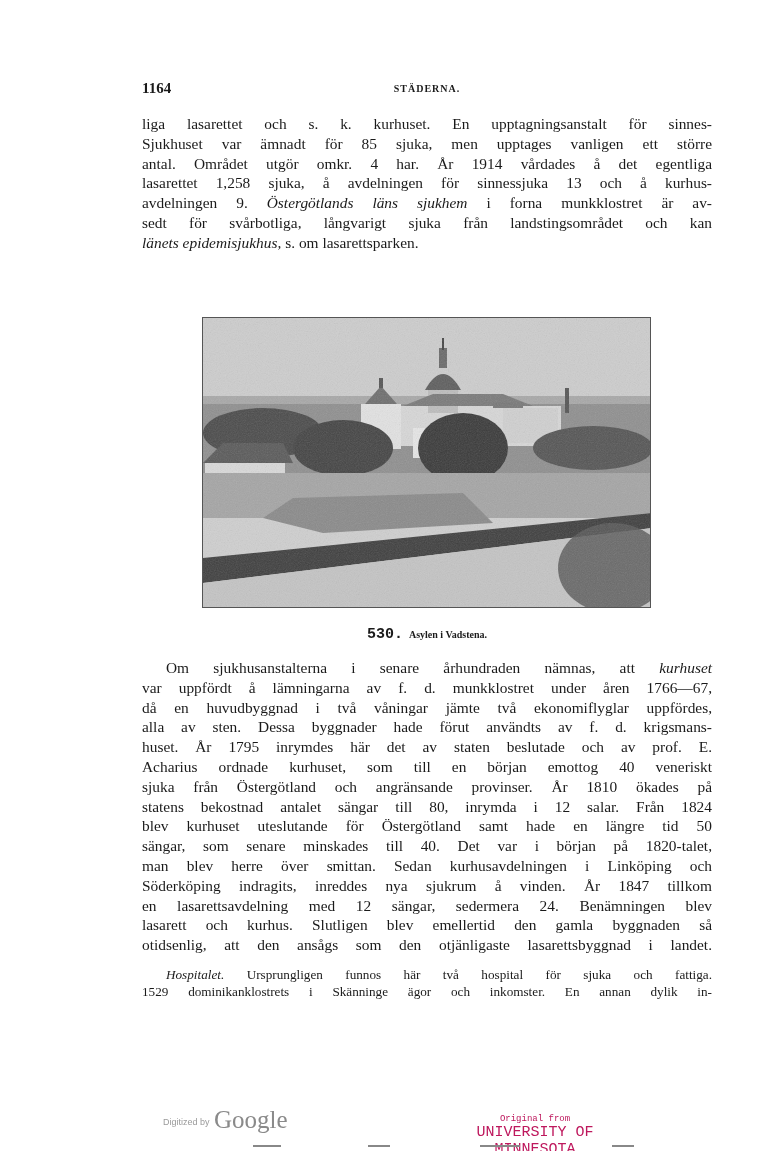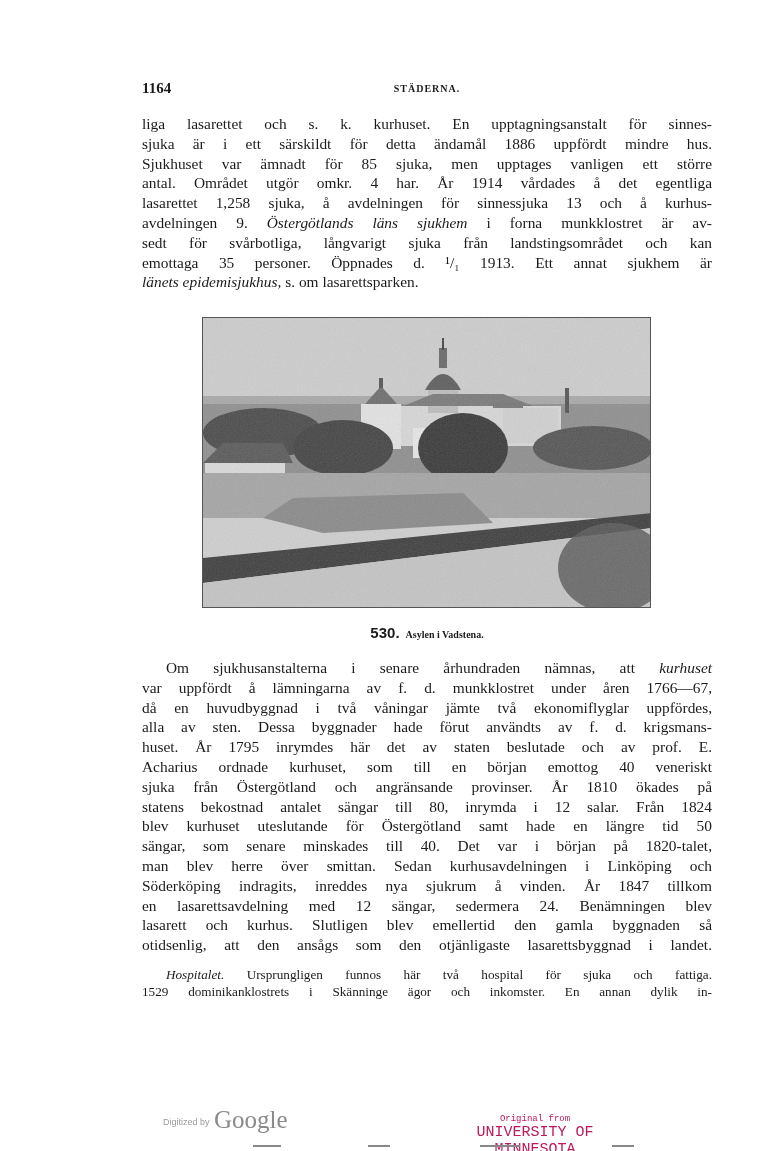--- a/index.html
+++ b/index.html
@@ -7,48 +7,46 @@
   .header { position: absolute; left: 142px; top: 80px; width: 570px; height: 20px; }
   .page-num { position: absolute; left: 0; top: 0; font-size: 15px; font-weight: bold; }
   .running-title { position: absolute; left: 0; right: 0; top: 3px; text-align: center; font-size: 10px; font-weight: bold; letter-spacing: 1px; }
   .para { position: absolute; left: 142px; width: 570px; font-size: 15.4px; line-height: 19.8px; text-align: justify; }
   .para .ln { display: block; text-align: justify; text-align-last: justify; white-space: nowrap; }
   .para .ln.last { text-align-last: left; }
   .small { font-size: 13.2px; line-height: 17px; }
   .ln.first-indent { padding-left: 24px; }
   .figure { position: absolute; left: 202px; top: 317px; width: 449px; height: 291px; border: 1px solid #555; box-sizing: border-box; overflow: hidden; background: #cfcfcf; }
   .caption { position: absolute; left: 142px; width: 570px; top: 624px; text-align: center; }
-  .caption .fig-num { font-family: Liberation Sans, sans-serif; font-weight: bold; font-size: 15px; }
+  .caption .fig-num { font-family: Liberation Mono, monospace; font-weight: bold; font-size: 15px; }
   .caption .fig-title { font-size: 10px; font-weight: bold; margin-left: 6px; }
   .footer { position: absolute; top: 1110px; left: 0; width: 760px; height: 41px; }
   .digitized { position: absolute; left: 163px; top: 7px; font-family: "Liberation Sans", "DejaVu Sans", sans-serif; font-size: 9px; color: #9a9a9a; }
   .google { position: absolute; left: 214px; top: -4px; font-family: "Liberation Serif", "DejaVu Serif", serif; font-size: 25px; color: #8a8a8a; }
   .orig { position: absolute; left: 465px; top: 4px; width: 140px; text-align: center; font-family: Liberation Mono, monospace; color: #be185d; }
   .orig .l1 { font-size: 9px; display: block; }
   .orig .l2 { font-size: 15px; display: block; }
   .bar { position: absolute; top: 35px; height: 2px; background: #888; }
   i, em { font-style: italic; }
 </style>
 </head>
 <body>
 
 <div class="header">
   <span class="page-num">1164</span>
   <span class="running-title">STÄDERNA.</span>
 </div>
 
 <div class="para" style="top:114px;">
   <span class="ln">liga lasarettet och s. k. kurhuset. En upptagningsanstalt för sinnes-</span>
-  <span class="ln">sjuka är i ett särskildt för detta ändamål 1886 uppfördt mindre hus.</span>
   <span class="ln">Sjukhuset var ämnadt för 85 sjuka, men upptages vanligen ett större</span>
   <span class="ln">antal. Området utgör omkr. 4 har. År 1914 vårdades å det egentliga</span>
   <span class="ln">lasarettet 1,258 sjuka, å avdelningen för sinnessjuka 13 och å kurhus-</span>
   <span class="ln"><span>avdelningen 9.</span> <i>Östergötlands läns sjukhem</i> <span>i forna munkklostret är av-</span></span>
   <span class="ln">sedt för svårbotliga, långvarigt sjuka från landstingsområdet och kan</span>
-  <span class="ln"><span>emottaga 35 personer. Öppnades d.</span> <span>¹/₁</span> <span>1913. Ett annat sjukhem är</span></span>
   <span class="ln last"><i>länets epidemisjukhus,</i> <span>s. om lasarettsparken.</span></span>
 </div>
 
 <div class="figure" title="Photograph of the asylum buildings in Vadstena with domed tower, trees, and a canal in the foreground">
   <svg width="449" height="291" viewBox="0 0 449 291">
     <defs>
       <filter id="grain">
           <feTurbulence type="fractalNoise" baseFrequency="0.9" numOctaves="2" result="n"></feTurbulence>
           <feColorMatrix type="saturate" values="0"></feColorMatrix>
           <feComponentTransfer>

